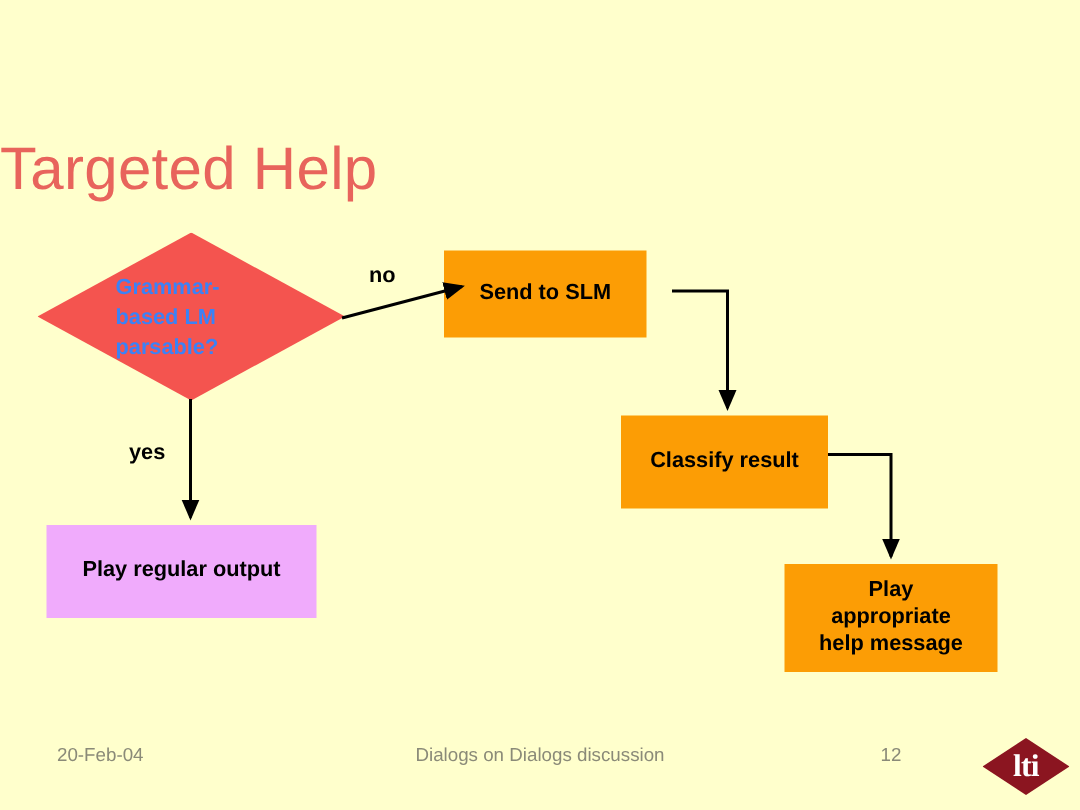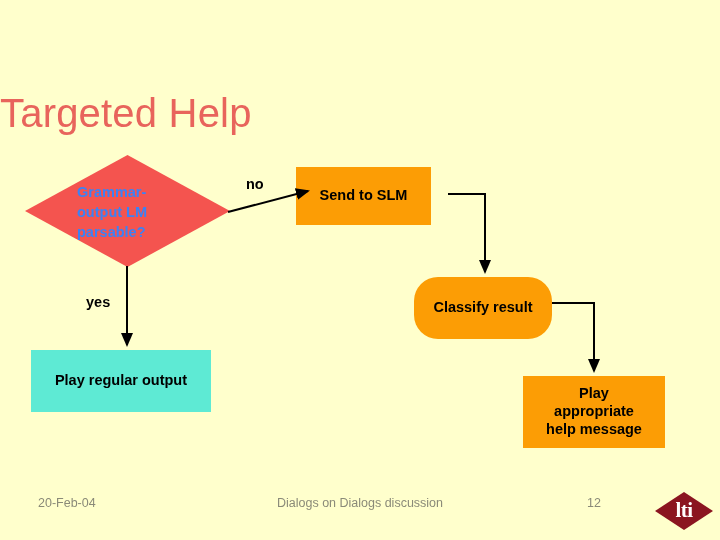--- a/index.html
+++ b/index.html
@@ -79,36 +79,35 @@
     width: 135px;
     height: 58px;
     background: #fc9d05;
   }
   #box-classify {
     left: 414px;
     top: 277px;
     width: 138px;
     height: 62px;
     background: #fc9d05;
-    border-radius: 24px;
   }
   #box-help {
     left: 523px;
     top: 376px;
     width: 142px;
     height: 72px;
     background: #fc9d05;
     padding: 0 4px;
   }
   #box-play-regular {
     left: 31px;
     top: 350px;
     width: 180px;
     height: 62px;
-    background: #5eead4;
+    background: #f0abfc;
   }
 
   
   .conn-label {
     position: absolute;
     font-size: 14.5px;
     font-weight: bold;
     color: #000000;
   }
   #label-no  { left: 246px; top: 176px; }
@@ -168,21 +167,21 @@
 <body>
 
 <div id="slide">
 
   <div id="slide-title">Targeted Help</div>
 
   <div class="diamond">
     <div class="shape"></div>
     <div class="dtext">
       <div>Grammar-</div>
-      <div>output LM</div>
+      <div>based LM</div>
       <div>parsable?</div>
     </div>
   </div>
 
   <div id="box-send-slm" class="procbox">Send to SLM</div>
 
   <div id="box-classify" class="procbox">Classify result</div>
 
   <div id="box-help" class="procbox">
     <div>

